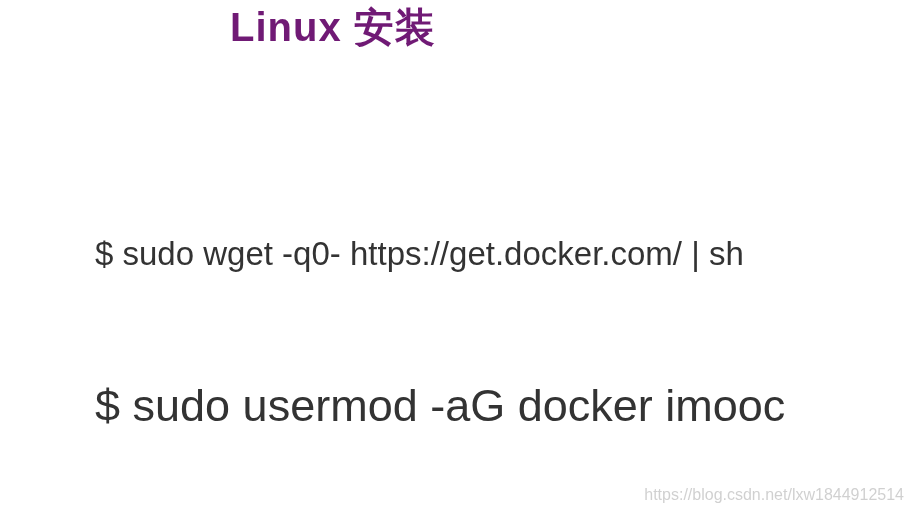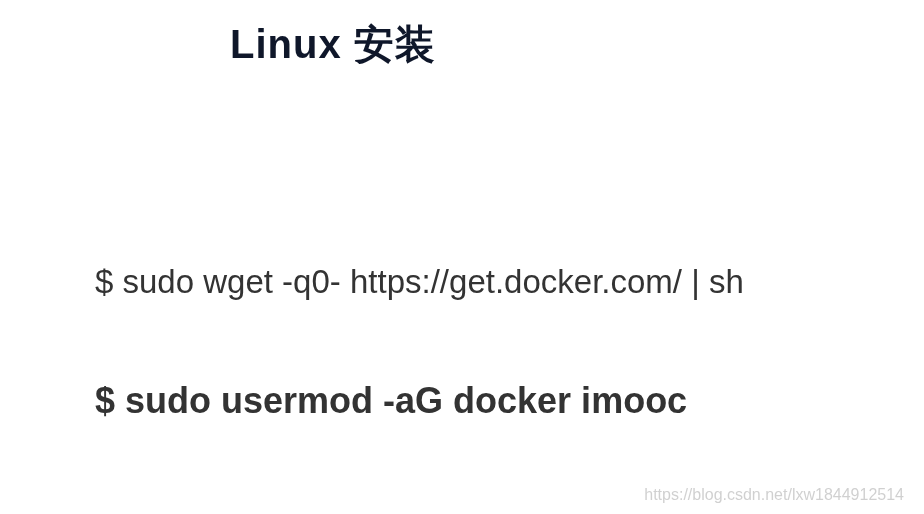--- a/index.html
+++ b/index.html
@@ -14,41 +14,39 @@
       font-family: "Helvetica Neue", Arial, "PingFang SC", "Microsoft YaHei", sans-serif;
       position: relative;
       overflow: hidden;
     }
     .title {
       position: absolute;
       top: 0px;
       left: 230px;
       font-size: 40px;
       font-weight: bold;
-      color: #0f172a;
+      color: #701a75;
       letter-spacing: 1px;
-      margin-top: 17px;
     }
     .cmd1 {
       position: absolute;
       top: 235px;
       left: 95px;
       font-size: 33px;
       color: #333;
       font-weight: 400;
       white-space: nowrap;
-      margin-top: 28px;
     }
     .cmd2 {
       position: absolute;
       top: 380px;
       left: 95px;
-      font-size: 36px;
+      font-size: 45px;
       color: #333;
-      font-weight: 700;
+      font-weight: 400;
       white-space: nowrap;
     }
     .watermark {
       position: absolute;
       bottom: 10px;
       right: 20px;
       font-size: 16px;
       color: rgba(120, 120, 120, 0.35);
       font-family: Arial, sans-serif;
       text-align: right;

